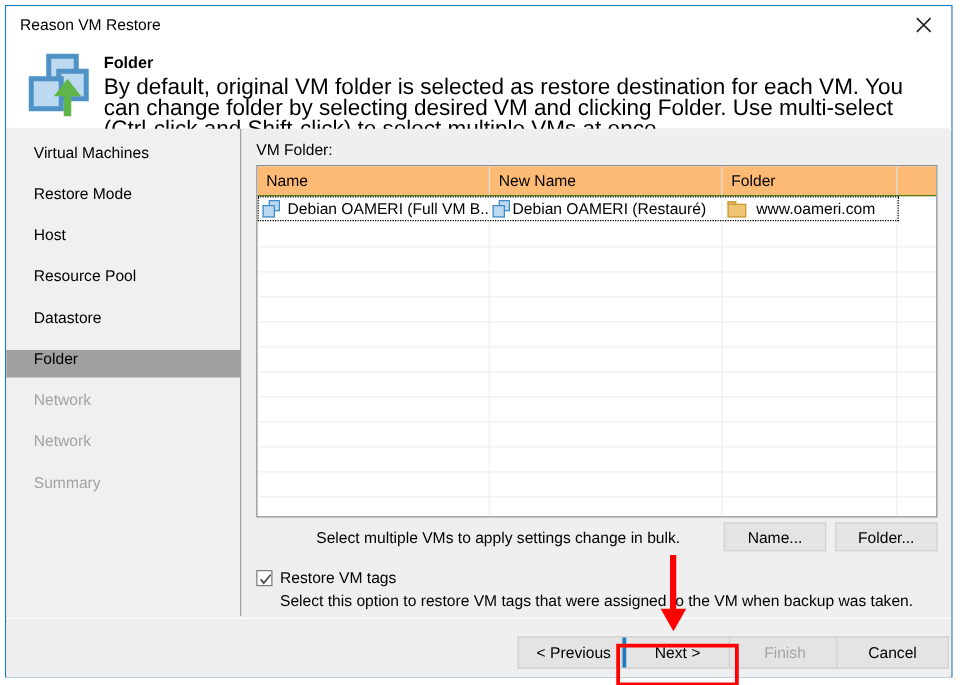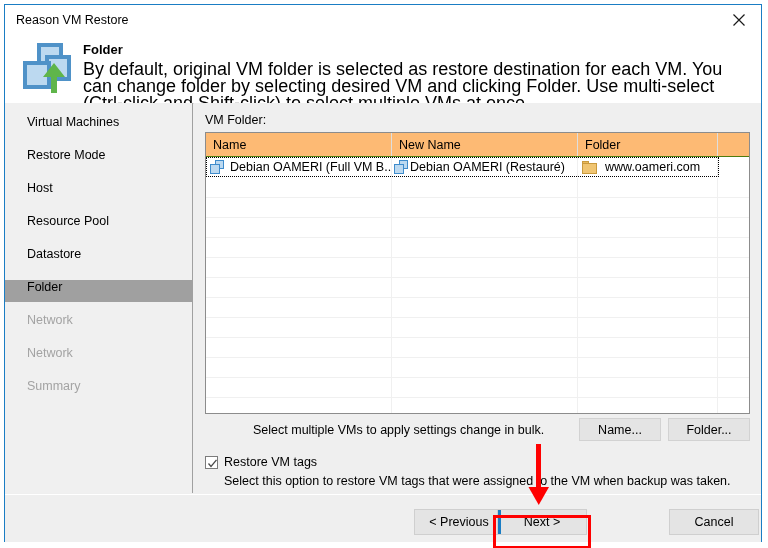--- a/index.html
+++ b/index.html
@@ -535,20 +535,21 @@
     </div>
     <div id="chk-desc">Select this option to restore VM tags that were assigned to the VM when backup was taken.</div>
   </div>
 
   <div id="footer">
     <div id="btn-previous" class="nav-button">&lt; Previous</div>
     <div id="btn-next" class="nav-button">
       <span class="focus-bar"></span>
       <span>Next &gt;</span>
     </div>
+    <div id="btn-finish" class="nav-button disabled">Finish</div>
     <div id="btn-cancel" class="nav-button">Cancel</div>
   </div>
 
   <div id="next-highlight"></div>
 </div>
 
 <div id="red-arrow">
   <svg width="24" height="62" viewBox="0 0 24 62">
     <rect x="9" y="0" width="5" height="46" fill="#ff0000"></rect>
     <path d="M1.5 43 L22 43 L11.75 61 Z" fill="#ff0000"></path>

